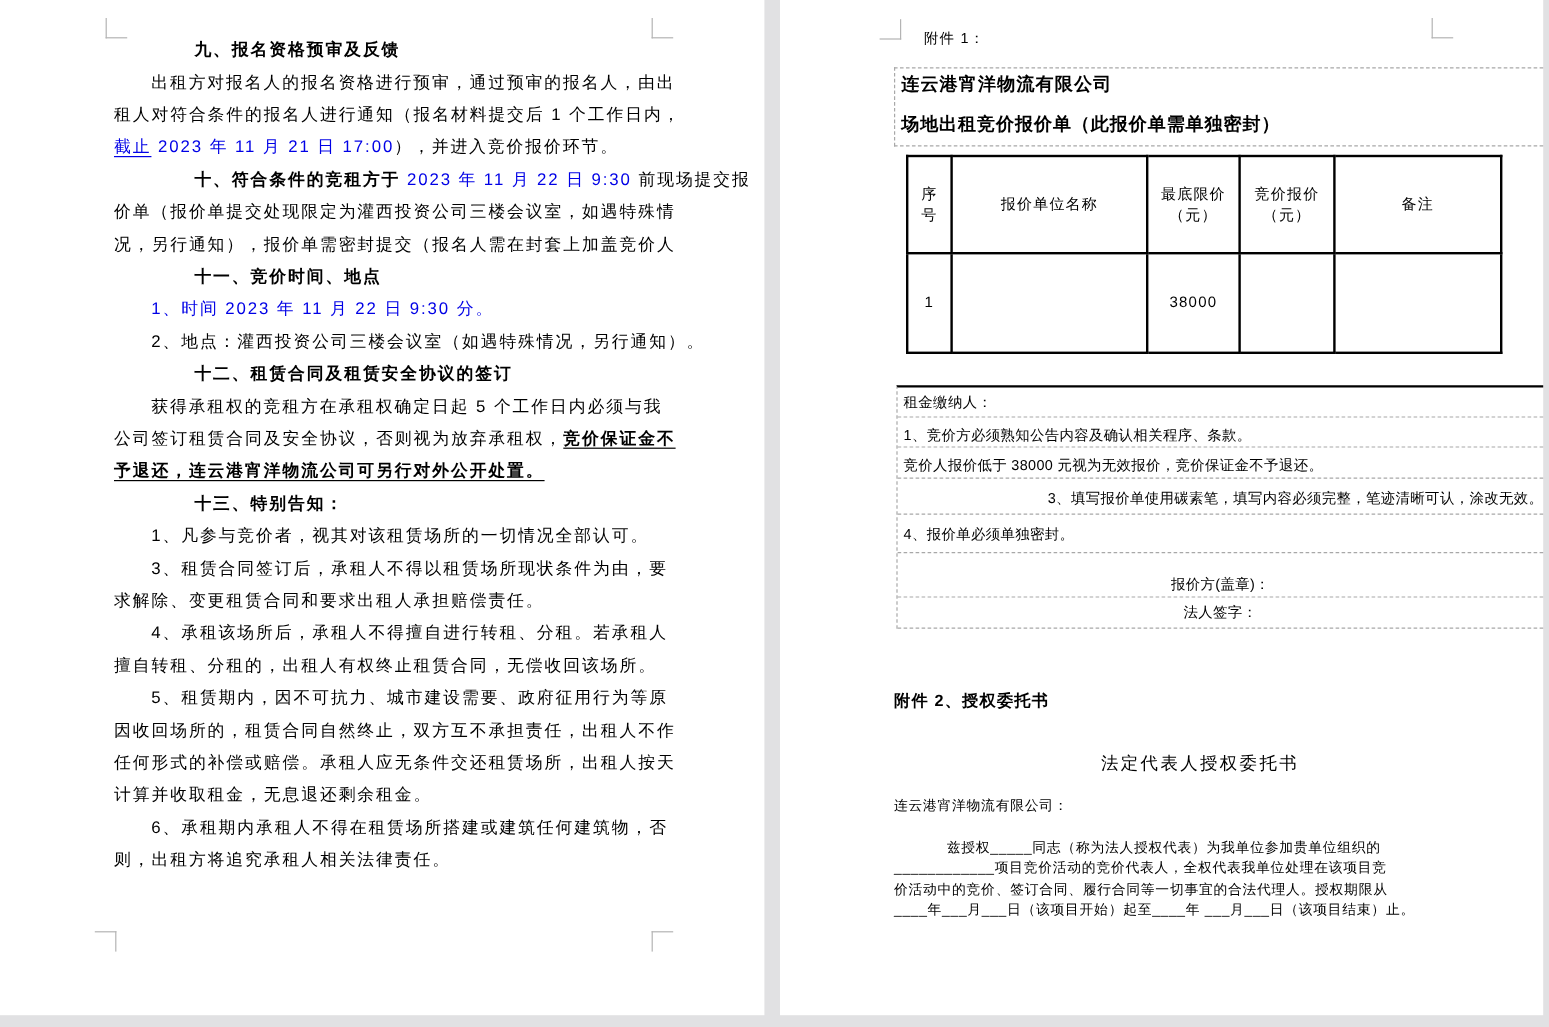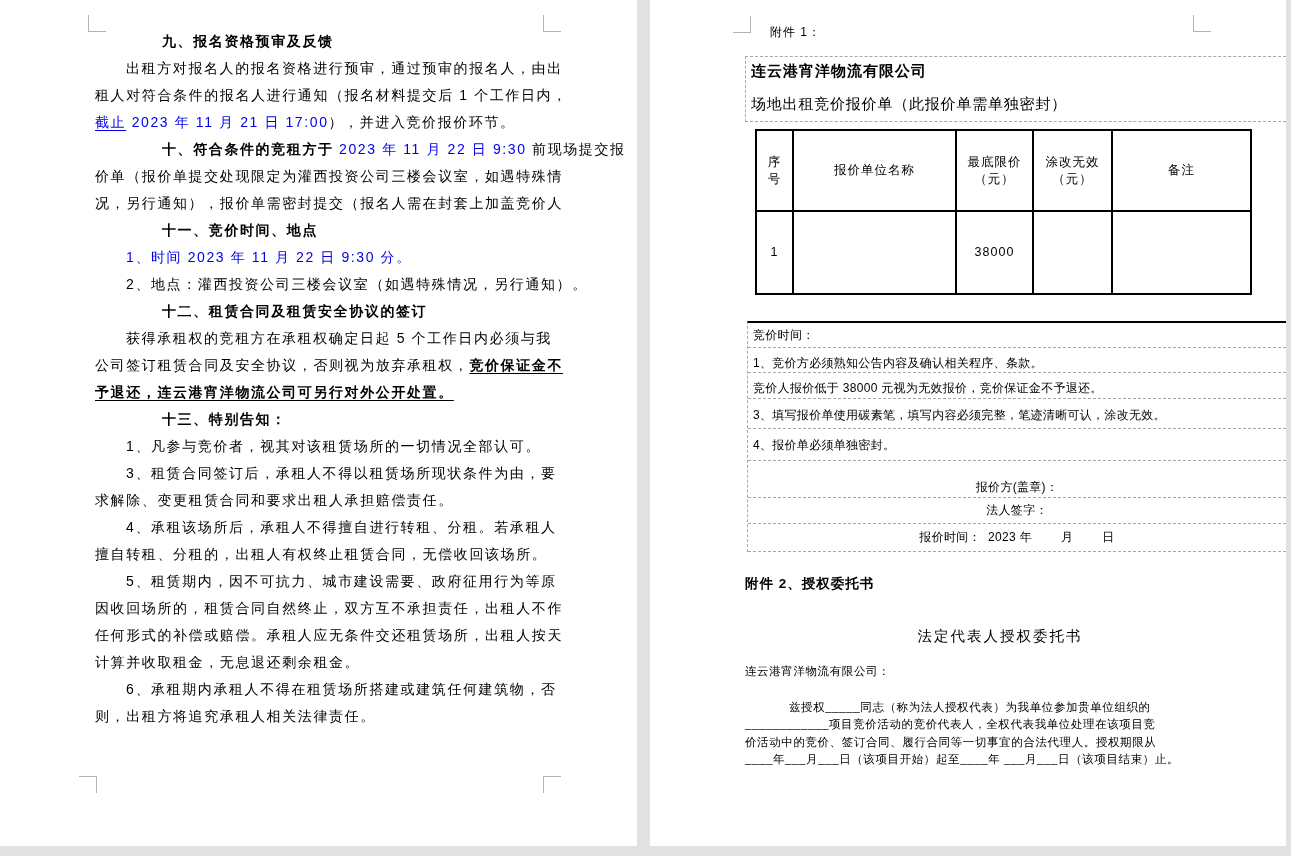--- a/index.html
+++ b/index.html
@@ -25,36 +25,36 @@
   .seg-u{ color:var(--blue); }
   .seg-uu{ color:var(--blue); text-decoration:underline; text-underline-offset:3px; }
   .seg-bu{ font-weight:bold; text-decoration:underline; text-underline-offset:3px; }
 
   
   .att1-label{ position:absolute; left:120px; top:24px; font-size:12px; letter-spacing:1px; line-height:16px; }
 
   .headbox{ position:absolute; left:95px; top:56px; width:541px; height:66px;
             border:1px dashed var(--dash); border-right:none; }
   .headbox .h1{ position:absolute; left:5px; top:5px; font-size:15px; font-weight:bold; letter-spacing:1px; line-height:17px; }
-  .headbox .h2{ position:absolute; left:5px; top:38px; font-size:15px; font-weight:normal; letter-spacing:0.8px; line-height:17px;text-align:right; }
+  .headbox .h2{ position:absolute; left:5px; top:38px; font-size:15px; font-weight:bold; letter-spacing:0.8px; line-height:17px;text-align:right; }
 
   table.btable{ position:absolute; left:105px; top:129px; border-collapse:collapse; table-layout:fixed; }
   table.btable td{ border:2px solid #000; text-align:center; vertical-align:middle;
                    font-size:12.5px; letter-spacing:1px; white-space:pre-line; line-height:17px; }
   tr.trh td{ height:81px; }
   tr.trd td{ height:83px; }
 
   .notes{ position:absolute; left:97px; top:321px; width:539px;
           border-top:2px solid #000; border-left:1px dashed var(--dash); }
   .nrow{ border-bottom:1px dashed var(--dash); font-size:12px; letter-spacing:0.3px;
          padding-left:5px; overflow:hidden; }
   .nrow.r1{ height:25px; padding-top:4px; }
   .nrow.r2{ height:25px; padding-top:7px; }
   .nrow.r3{ height:26px; padding-top:7px; }
-  .nrow.r4{ height:30px; padding-top:8px; }
+  .nrow.r4{ height:30px; padding-top:8px;text-align:right; }
   .nrow.r5{ height:32px; padding-top:8px; }
   .nrow.sign{ text-align:center; padding-left:0; white-space:pre; }
   .nrow.r6{ height:21px; line-height:20px;margin-top:16px; }
   .nrow.r7{ height:26px; line-height:25px; }
   .nrow.r8{ height:28px; line-height:27px; }
 
   .att2-title{ position:absolute; left:95px; top:575px; font-size:13.5px; font-weight:bold; letter-spacing:1px; }
   .att2-heading{ position:absolute; left:95px; top:627px; width:510px; text-align:center;
                  font-size:14.5px; letter-spacing:2px; }
   .att2-salutation{ position:absolute; left:95px; top:664px; font-size:11.5px; letter-spacing:0.6px; }
@@ -122,44 +122,43 @@
         <col style="width:139px">
     </colgroup>
     <tbody>
         <tr class="trh">
 
     <td class="th">序
 号</td>
           <td class="th">报价单位名称</td>
           <td class="th">最底限价
 （元）</td>
-          <td class="th">涂改无效
+          <td class="th">竞价报价
 （元）</td>
           <td class="th">备注</td>
         </tr>
     <tr class="trd">
 
     <td>1</td>
           <td></td>
           <td>38000</td>
           <td></td>
           <td></td>
         </tr>
   </tbody>
     </table>
 
   <div class="notes">
-    <div class="nrow r1">竞价时间：</div>
+    <div class="nrow r1">租金缴纳人：</div>
     <div class="nrow r2">1、竞价方必须熟知公告内容及确认相关程序、条款。</div>
     <div class="nrow r3">竞价人报价低于 38000 元视为无效报价，竞价保证金不予退还。</div>
     <div class="nrow r4">3、填写报价单使用碳素笔，填写内容必须完整，笔迹清晰可认，涂改无效。</div>
     <div class="nrow r5">4、报价单必须单独密封。</div>
     <div class="nrow r6 sign">报价方(盖章)：</div>
     <div class="nrow r7 sign">法人签字：</div>
-    <div class="nrow r8 sign">报价时间：  2023 年        月        日</div>
   </div>
 
   <div class="att2-title">附件 2、授权委托书</div>
   <div class="att2-heading">法定代表人授权委托书</div>
   <div class="att2-salutation">连云港宵洋物流有限公司：</div>
   <div class="att2-body">
 
   <div class="bline">兹授权_____同志（称为法人授权代表）为我单位参加贵单位组织的</div>
       <div class="bline">____________项目竞价活动的竞价代表人，全权代表我单位处理在该项目竞</div>
       <div class="bline">价活动中的竞价、签订合同、履行合同等一切事宜的合法代理人。授权期限从</div>

